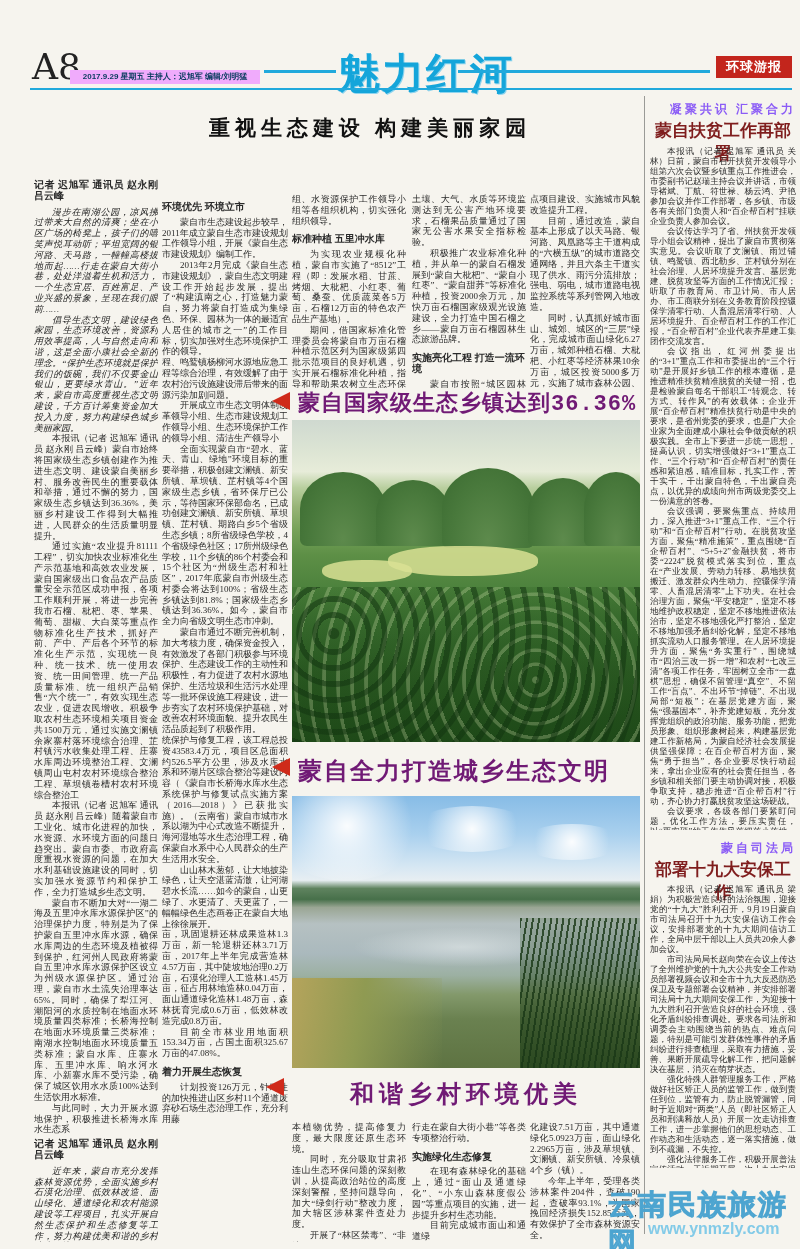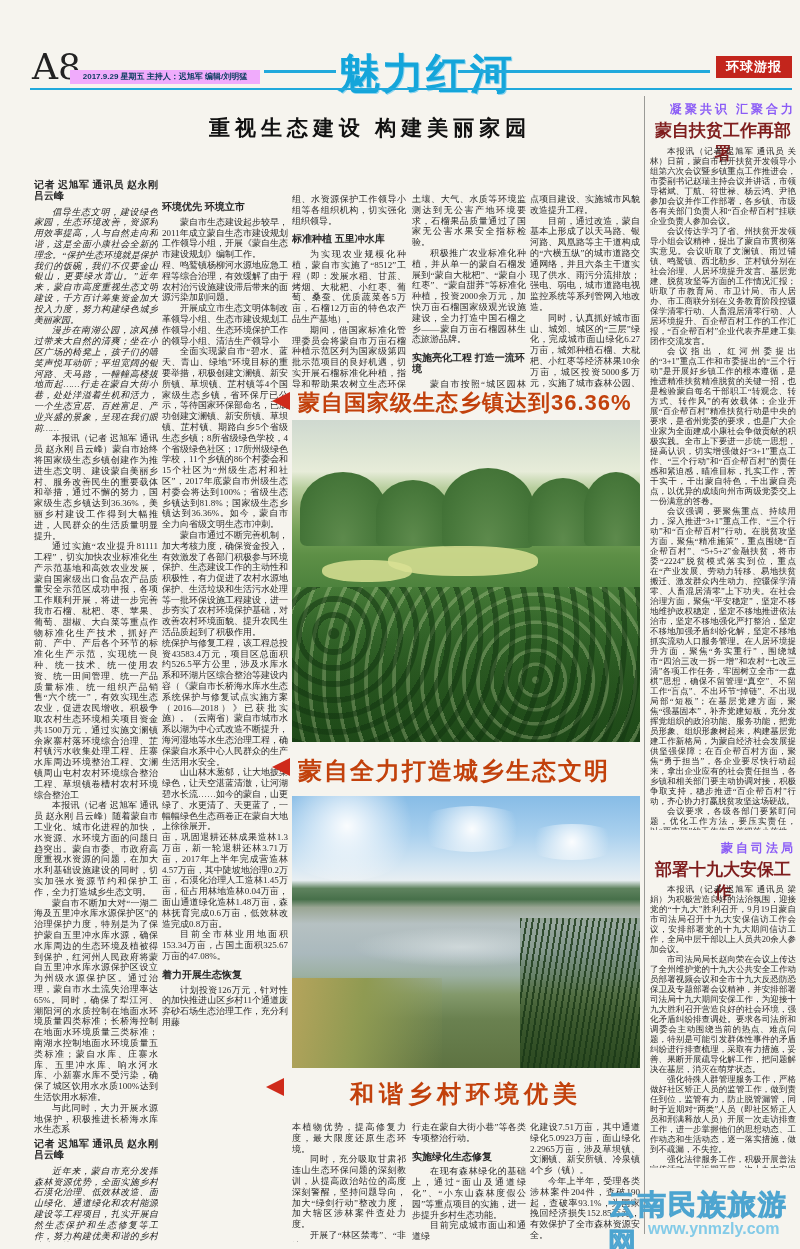--- a/index.html
+++ b/index.html
@@ -29,21 +29,21 @@
   .c-main{font-size:9px;line-height:10.8px;color:#2a2a2a;}
   .c-right{font-size:8.5px;line-height:10px;color:#2a2a2a;}
   .blk{margin:0;}
   .blk-para{text-indent:2em;}
   .blk-cont{text-indent:0;}
   .blk-byline{font-weight:bold;text-indent:0;margin:4px 0 5px;font-size:10px;}
   .blk-italic{font-style:italic;text-indent:2em;color:#222;}
   .blk-subhead{font-weight:bold;text-align:left;text-indent:0;margin:8px 0 4px;font-size:10px;
                font-family:"Liberation Sans",sans-serif;}
   
-  .photo-head{position:absolute;font-family:Liberation Sans, sans-serif;font-weight:bold;color:#c2410c;}
+  .photo-head{position:absolute;font-family:Liberation Mono, monospace;font-weight:bold;color:#701a75;}
   .ph1{left:298px;top:388px;width:344px;font-size:22px;letter-spacing:1px;}
   .ph2{left:298px;top:755px;width:344px;font-size:24px;letter-spacing:2px;}
   .ph3{left:292px;top:1078px;width:348px;font-size:24px;letter-spacing:5px;text-align:center;}
   .red-arrow{position:absolute;width:0;height:0;border-top:9px solid transparent;border-bottom:9px solid transparent;
              border-right:18px solid #cf2a1a;}
   .ra1{left:272px;top:392px;}
   .ra2{left:272px;top:758px;}
   .ra3{left:266px;top:1078px;}
   
   .photo{position:absolute;left:292px;width:348px;overflow:hidden;}
@@ -89,33 +89,34 @@
   <div class="section-title">魅力红河</div>
   <div class="hrule-b"></div>
   <div class="masthead">环球游报</div>
   <div class="hrule-c"></div>
   <div class="vdivider"></div>
 
   <div class="kicker">重视生态建设 构建美丽家园</div>
 
   <div class="col c-main" style="left:34px;top:176px;width:124px;height:1066px;">
       <div class="blk blk-byline">记者 迟旭军 通讯员 赵永刚 吕云峰</div>
+      <div class="blk blk-italic">漫步在南湖公园，凉风拂过带来大自然的清爽；坐在小区广场的椅凳上，孩子们的嘻笑声悦耳动听；平坦宽阔的银河路、天马路，一幢幢高楼拔地而起……行走在蒙自大街小巷，处处洋溢着生机和活力，一个生态宜居、百姓富足、产业兴盛的景象，呈现在我们眼前……</div>
       <div class="blk blk-italic">倡导生态文明，建设绿色家园，生态环境改善，资源利用效率提高，人与自然走向和谐，这是全面小康社会全新的理念。“保护生态环境就是保护我们的饭碗，我们不仅要金山银山，更要绿水青山。”近年来，蒙自市高度重视生态文明建设，千方百计筹集资金加大投入力度，努力构建绿色城乡美丽家园。</div>
-      <div class="blk blk-italic">漫步在南湖公园，凉风拂过带来大自然的清爽；坐在小区广场的椅凳上，孩子们的嘻笑声悦耳动听；平坦宽阔的银河路、天马路，一幢幢高楼拔地而起……行走在蒙自大街小巷，处处洋溢着生机和活力，一个生态宜居、百姓富足、产业兴盛的景象，呈现在我们眼前……</div>
       <div class="blk blk-para">本报讯（记者 迟旭军 通讯员 赵永刚 吕云峰）蒙自市始终将国家级生态乡镇创建作为推进生态文明、建设蒙自美丽乡村、服务改善民生的重要载体和举措，通过不懈的努力，国家级生态乡镇达到36.36%，美丽乡村建设工作得到大幅推进，人民群众的生活质量明显提升。</div>
       <div class="blk blk-para">通过实施“农业提升81111工程”，切实加快农业标准化生产示范基地和高效农业发展，蒙自国家级出口食品农产品质量安全示范区成功申报，各项工作顺利开展，将进一步完善我市石榴、枇杷、枣、苹果、葡萄、甜椒、大白菜等重点作物标准化生产技术，抓好产前、产中、产后各个环节的标准化生产示范，实现统一良种、统一技术、统一使用农资、统一田间管理、统一产品质量标准、统一组织产品销售“六个统一”，有效实现生态农业，促进农民增收。积极争取农村生态环境相关项目资金共1500万元，通过实施文澜镇余家寨村落环境综合治理、芷村镇污水收集处理工程、庄寨水库周边环境整治工程、文澜镇周山屯村农村环境综合整治工程、草坝镇卷槽村农村环境综合整治工</div>
       <div class="blk blk-para">本报讯（记者 迟旭军 通讯员 赵永刚 吕云峰）随着蒙自市工业化、城市化进程的加快，水资源、水环境方面的问题日趋突出。蒙自市委、市政府高度重视水资源的问题，在加大水利基础设施建设的同时，切实加强水资源节约和保护工作，全力打造城乡生态文明。</div>
       <div class="blk blk-para">蒙自市不断加大对“一湖二海及五里冲水库水源保护区”的治理保护力度，特别是为了保护蒙自五里冲水库水源，确保水库周边的生态环境及植被得到保护，红河州人民政府将蒙自五里冲水库水源保护区设立为州级水源保护区。通过治理，蒙自市水土流失治理率达65%。同时，确保了犁江河、潮阳河的水质控制在地面水环境质量四类标准；长桥海控制在地面水环境质量三类标准；南湖水控制地面水环境质量五类标准；蒙自水库、庄寨水库、五里冲水库、响水河水库、小新寨水库不受污染，确保了城区饮用水水质100%达到生活饮用水标准。</div>
       <div class="blk blk-para">与此同时，大力开展水源地保护，积极推进长桥海水库水生态系</div>
       <div class="blk blk-byline">记者 迟旭军 通讯员 赵永刚 吕云峰</div>
       <div class="blk blk-italic">近年来，蒙自市充分发挥森林资源优势，全面实施乡村石漠化治理、低效林改造、面山绿化、通道绿化和农村能源建设等工程项目，扎实开展自然生态保护和生态修复等工作，努力构建优美和谐的乡村生态环境。</div>
     </div>
   <div class="col c-main" style="left:162px;top:194px;width:126px;height:1048px;">
       <div class="blk blk-subhead">环境优先 环境立市</div>
       <div class="blk blk-para">蒙自市生态建设起步较早，2011年成立蒙自生态市建设规划工作领导小组，开展《蒙自生态市建设规划》编制工作。</div>
+      <div class="blk blk-para">2013年2月完成《蒙自生态市建设规划》，蒙自生态文明建设工作开始起步发展，提出了“构建滇南之心，打造魅力蒙自，努力将蒙自打造成为集绿色、环保、园林为一体的最适宜人居住的城市之一”的工作目标，切实加强对生态环境保护工作的领导。</div>
       <div class="blk blk-cont">程、鸣鹫镇杨柳河水源地应急工程等综合治理，有效缓解了由于农村治污设施建设滞后带来的面源污染加剧问题。</div>
       <div class="blk blk-para">开展成立市生态文明体制改革领导小组、生态市建设规划工作领导小组、生态环境保护工作的领导小组、清洁生产领导小</div>
       <div class="blk blk-para">全面实现蒙自市“碧水、蓝天、青山、绿地”环境目标的重要举措，积极创建文澜镇、新安所镇、草坝镇、芷村镇等4个国家级生态乡镇，省环保厅已公示，等待国家环保部命名，已成功创建文澜镇、新安所镇、草坝镇、芷村镇、期路白乡5个省级生态乡镇；8所省级绿色学校，4个省级绿色社区；17所州级绿色学校，11个乡镇的86个村委会和15个社区为“州级生态村和社区”，2017年底蒙自市州级生态村委会将达到100%；省级生态乡镇达到81.8%；国家级生态乡镇达到36.36%。如今，蒙自市全力向省级文明生态市冲刺。</div>
       <div class="blk blk-para">蒙自市通过不断完善机制，加大考核力度，确保资金投入，有效激发了各部门积极参与环境保护、生态建设工作的主动性和积极性，有力促进了农村水源地保护、生活垃圾和生活污水处理等一批环保设施工程建设，进一步夯实了农村环境保护基础，对改善农村环境面貌、提升农民生活品质起到了积极作用。</div>
       <div class="blk blk-cont">统保护与修复工程，该工程总投资43583.4万元，项目区总面积约526.5平方公里，涉及水库水系和环湖片区综合整治等建设内容（《蒙自市长桥海水库水生态系统保护与修复试点实施方案（2016—2018）》已获批实施）。（云南省）蒙自市城市水系以湖为中心式改造不断提升，海河湿地等水生态治理工程，确保蒙自水系中心人民群众的生产生活用水安全。</div>
       <div class="blk blk-para">山山林木葱郁，让大地披染绿色，让天空湛蓝清澈，让河湖碧水长流……如今的蒙自，山更绿了、水更清了、天更蓝了，一幅幅绿色生态画卷正在蒙自大地上徐徐展开。</div>
       <div class="blk blk-cont">亩，巩固退耕还林成果造林1.3万亩，新一轮退耕还林3.71万亩，2017年上半年完成营造林4.57万亩，其中陡坡地治理0.2万亩，石漠化治理人工造林1.45万亩，征占用林地造林0.04万亩，面山通道绿化造林1.48万亩，森林抚育完成0.6万亩，低效林改造完成0.8万亩。</div>
       <div class="blk blk-para">目前全市林业用地面积153.34万亩，占国土面积325.67万亩的47.08%。</div>
       <div class="blk blk-subhead">着力开展生态恢复</div>
       <div class="blk blk-para">计划投资126万元，针对性的加快推进山区乡村11个通道废弃砂石场生态治理工作，充分利用藤</div>

